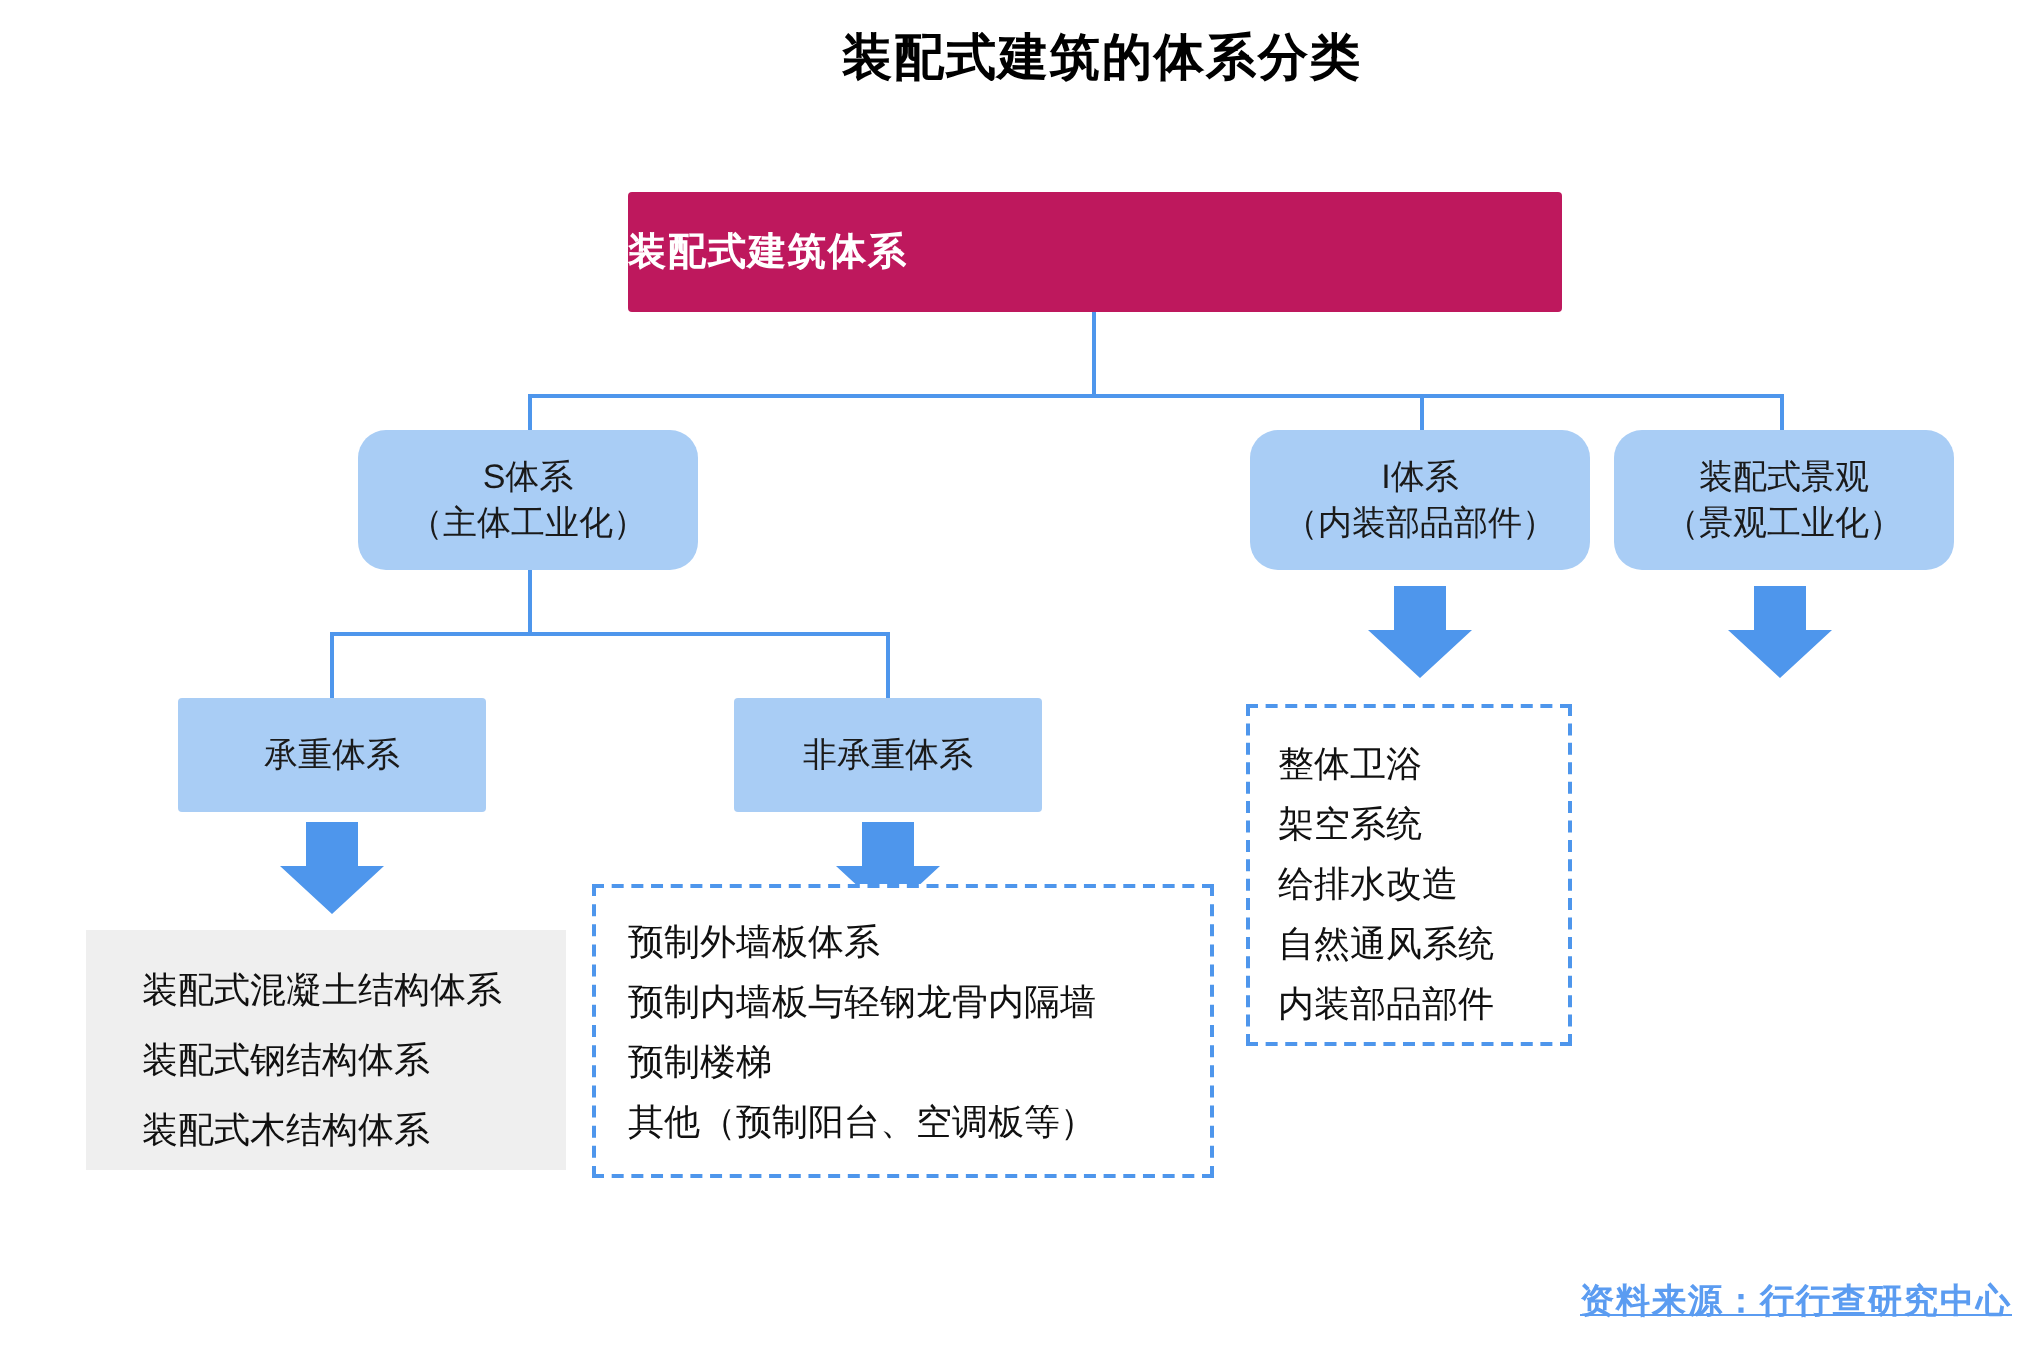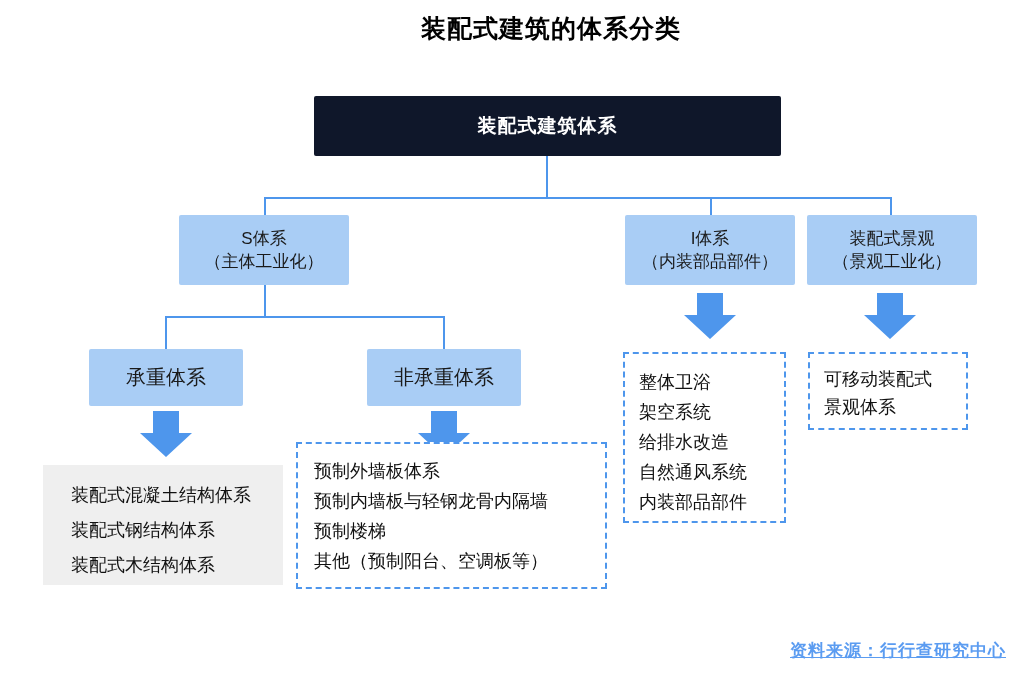--- a/index.html
+++ b/index.html
@@ -3,33 +3,33 @@
 <meta charset="utf-8">
 <style>
   html,body{margin:0;padding:0;background:#ffffff;}
   body{font-family:"Liberation Sans","DejaVu Sans",sans-serif;}
   .stage{position:relative;width:1020px;height:676px;background:#ffffff;overflow:hidden;}
 
   .title{position:absolute;left:0;top:12px;width:1020px;text-align:center;
          font-size:25px;font-weight:bold;color:#000;letter-spacing:1px;padding-left:41px;}
 
   .root-box{position:absolute;left:314px;top:96px;width:467px;height:60px;
-            background:#0f172a;border-radius:2px;display:flex;align-items:center;justify-content:center;
+            background:#be185d;border-radius:2px;display:flex;align-items:center;
             color:#ffffff;font-size:19px;font-weight:bold;letter-spacing:1px;}
 
-  .branch-box{position:absolute;top:215px;width:170px;height:70px;background:#A9CDF5;border-radius:2px;
+  .branch-box{position:absolute;top:215px;width:170px;height:70px;background:#A9CDF5;border-radius:14px;
               display:flex;flex-direction:column;align-items:center;justify-content:center;
               color:#1a1a1a;font-size:17px;font-weight:500;line-height:23px;}
   .branch-s{left:179px;}
   .branch-i{left:625px;}
   .branch-l{left:807px;}
 
   .child-box{position:absolute;top:349px;width:154px;height:57px;background:#A9CDF5;border-radius:2px;
              display:flex;align-items:center;justify-content:center;
-             color:#1a1a1a;font-size:20px;font-weight:500;}
+             color:#1a1a1a;font-size:17px;font-weight:500;}
   .child-bearing{left:89px;}
   .child-nonbearing{left:367px;}
 
   .line-v,.line-h{position:absolute;background:#4E96EC;}
   .line-v{width:2px;}
   .line-h{height:2px;}
 
   .arrow{position:absolute;width:56px;height:47px;}
 
   .leaf{position:absolute;box-sizing:border-box;color:#111;font-size:18px;}
@@ -109,20 +109,16 @@
       <div class="line">预制楼梯</div>
       <div class="line">其他（预制阳台、空调板等）</div>
     </div>
   <div class="leaf leaf-dashed leaf-i">
       <div class="line">整体卫浴</div>
       <div class="line">架空系统</div>
       <div class="line">给排水改造</div>
       <div class="line">自然通风系统</div>
       <div class="line">内装部品部件</div>
     </div>
-  <div class="leaf leaf-dashed leaf-l">
-      <div class="line">可移动装配式</div>
-      <div class="line">景观体系</div>
-    </div>
 
   <div class="source">资料来源：行行查研究中心</div>
 
 </div>
 
 </body></html>

